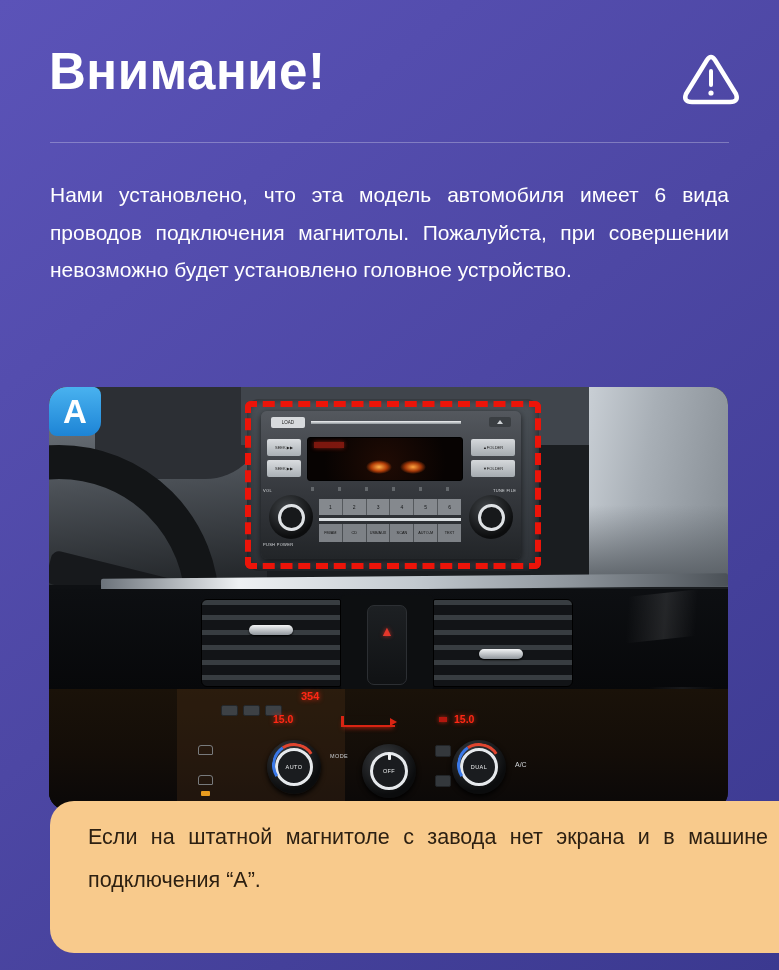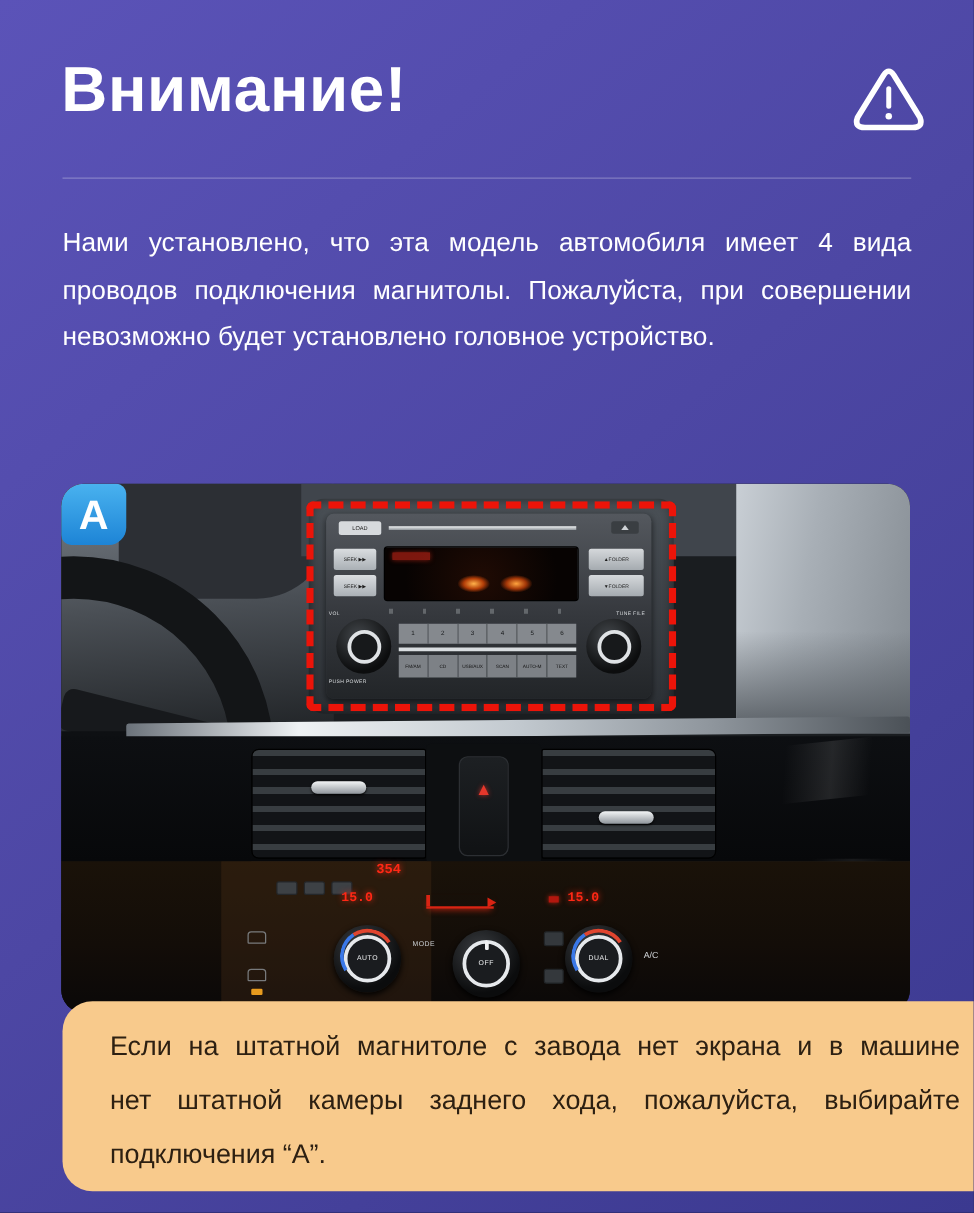--- a/index.html
+++ b/index.html
@@ -53,21 +53,21 @@
   .hazard-glyph{position:static;color:#e5372b;font-size:14px;line-height:14px;text-shadow:0 0 4px rgba(230,50,40,.8);}
   .adjuster{width:44px;height:10px;border-radius:6px;box-shadow:0 1px 2px #000;
     background:linear-gradient(180deg,#f3f5f6,#90969c);}
   .adj-left{left:200px;top:238px;}
   .adj-right{left:430px;top:262px;}
   
   .climate{left:0;top:302px;width:679px;height:121px;background:linear-gradient(180deg,#1a1209 0%,#130d08 55%,#0a0808 100%);}
   .wood{left:128px;top:302px;width:168px;height:121px;background:rgba(96,60,28,.25);}
   .cl-btns{left:172px;top:318px;display:flex;gap:5px;position:absolute;}
   .cl-btn{position:static;width:17px;height:11px;background:#3d4145;border:1px solid #24272a;border-radius:2px;}
-  .led{color:#ff2815;font-family:Liberation Mono, monospace;font-weight:bold;
+  .led{color:#ff2815;font-family:Liberation Sans, sans-serif;font-weight:bold;
     text-shadow:0 0 5px rgba(255,45,20,.85);}
   .led-top{left:252px;top:303px;font-size:11px;}
   .led-left{left:224px;top:326px;font-size:10.5px;}
   .led-right{left:405px;top:326px;font-size:10.5px;}
   .fan-dot{left:390px;top:330px;width:8px;height:5px;background:#b3170e;box-shadow:0 0 4px rgba(255,45,20,.7);}
   .airflow{left:292px;top:329px;width:54px;height:11px;border-bottom:2px solid #d92413;box-shadow:0 3px 5px -2px rgba(255,45,20,.6);}
   .airflow:before{content:"";position:absolute;left:0;top:0;width:3px;height:9px;background:#d92413;}
   .airflow:after{content:"";position:absolute;right:-2px;top:2px;border-left:7px solid #d92413;
     border-top:4px solid transparent;border-bottom:4px solid transparent;}
   .knob{width:54px;height:54px;border-radius:50%;display:flex;align-items:center;justify-content:center;
@@ -150,21 +150,21 @@
 
   <svg class="warn-icon" viewBox="0 0 60 52">
     <path d="M26 7 Q30 1 34 7 L55 41 Q58 49 49 49 L11 49 Q2 49 5 41 Z" fill="none" stroke="#ffffff" stroke-width="4.5" stroke-linejoin="round"></path>
     <line x1="30" y1="18" x2="30" y2="32" stroke="#ffffff" stroke-width="4" stroke-linecap="round"></line>
     <circle cx="30" cy="40" r="2.6" fill="#ffffff"></circle>
   </svg>
 
   <div class="divider"></div>
 
   <div class="intro">
-    <div class="jline">Нами установлено, что эта модель автомобиля имеет 4 вида</div>
+    <div class="jline">Нами установлено, что эта модель автомобиля имеет 6 вида</div>
     <div class="jline">проводов подключения магнитолы. Пожалуйста, при совершении</div>
     <div class="jline last">невозможно будет установлено головное устройство.</div>
   </div>
 
   <div class="photo">
     <div class="ph-topleft"></div>
     <div class="ph-gauge"></div>
     <div class="ph-hood"></div>
     <div class="ph-topcenter"></div>
     <div class="ph-right"></div>
@@ -267,17 +267,16 @@
         <div class="r-knob-inner"></div>
       </div>
     </div>
 
     <div class="red-dash"></div>
     <div class="variant-badge">A</div>
   </div>
 
   <div class="caption">
     <div class="jline">Если на штатной магнитоле с завода нет экрана и в машине</div>
-    <div class="jline">нет штатной камеры заднего хода, пожалуйста, выбирайте</div>
     <div class="jline last">подключения “А”.</div>
   </div>
 
 </div>
 
 </body></html>

